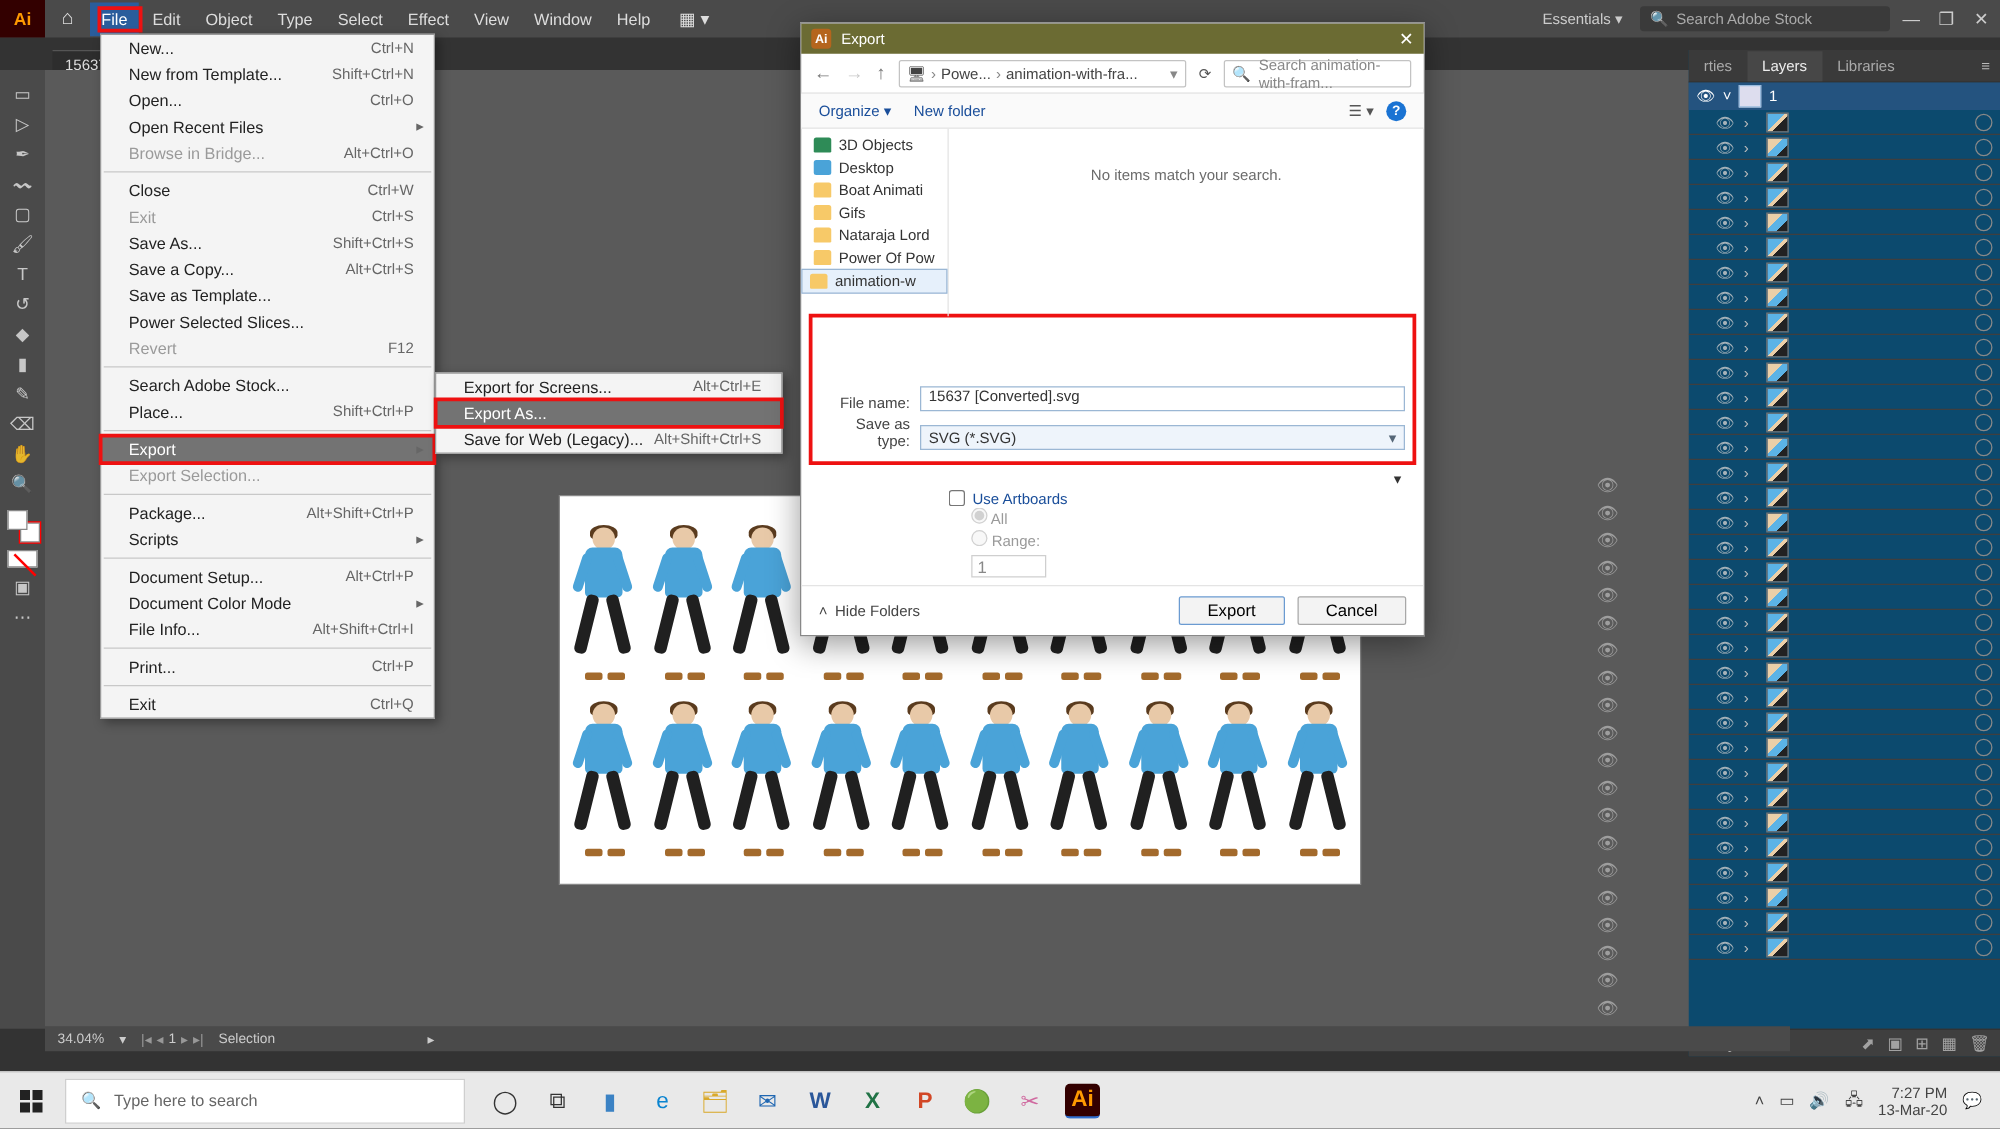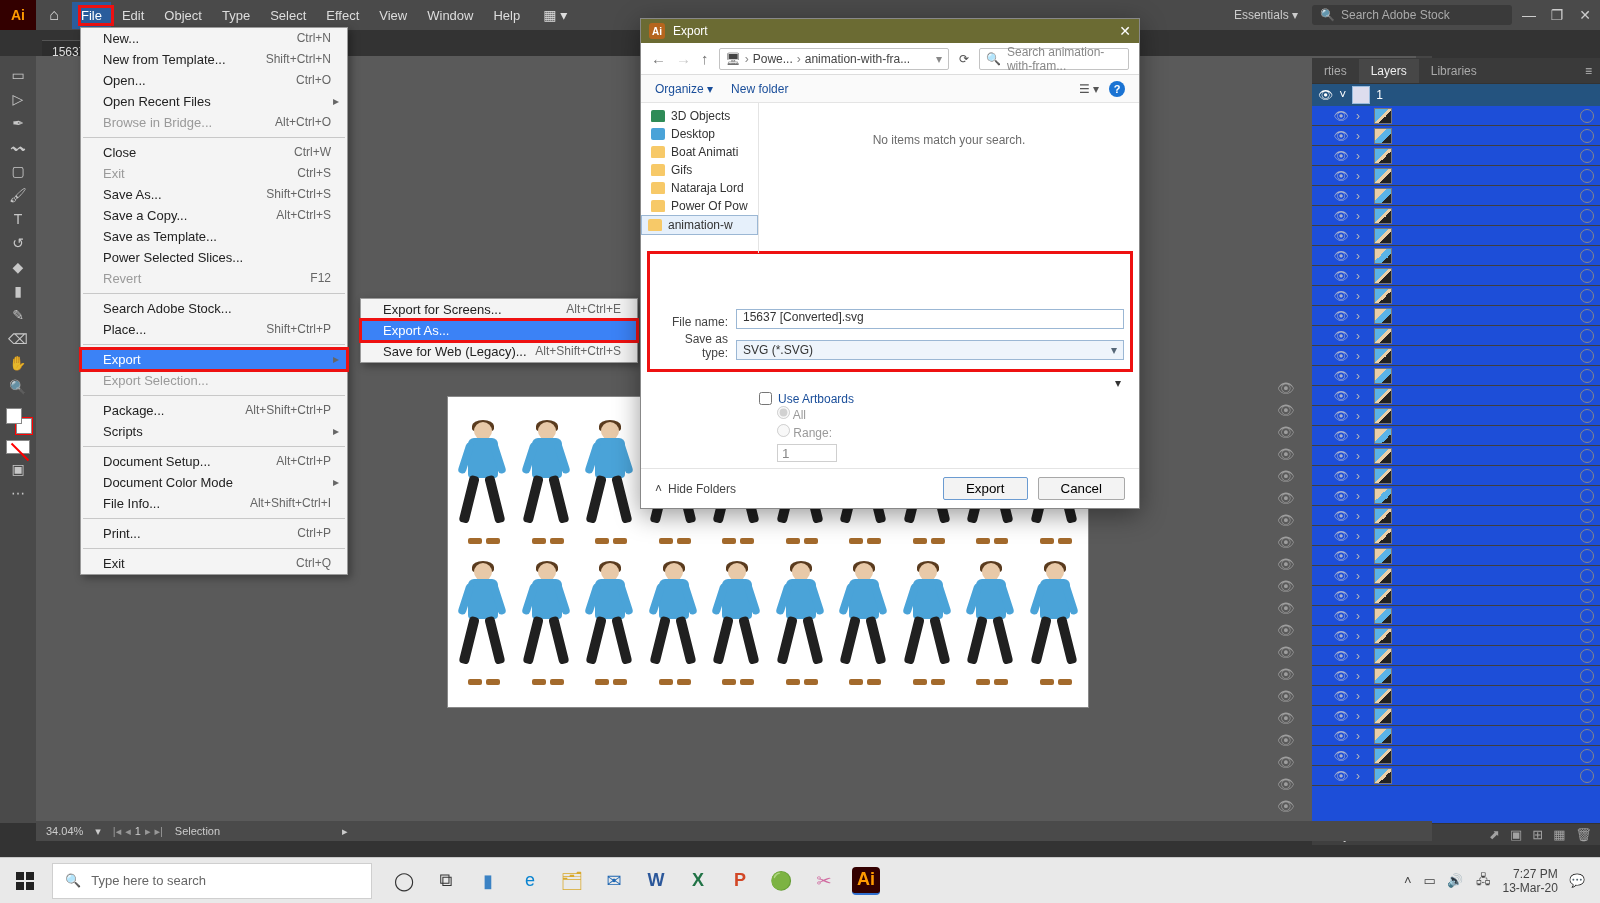--- a/index.html
+++ b/index.html
@@ -30,26 +30,26 @@
 .sw-back::after { content:""; position:absolute; left:-2px; top:-2px; right:-2px; bottom:-2px; border:1px solid red; transform:rotate(0deg); }
 .red-diag { position:absolute; width:24px; height:2px; background:red; transform:rotate(45deg); top:11px; left:2px; }
 
 
 .file-menu { position:absolute; left:80px; top:27px; width:268px; background:#f4f4f4; border:1px solid #9a9a9a; box-shadow:3px 3px 8px rgba(0,0,0,.35); font-size:13px; color:#222; }
 .mi-row { display:flex; justify-content:space-between; padding:3px 16px 3px 22px; white-space:nowrap; }
 .mi-row.has-sub::after { content:"▸"; color:#666; position:absolute; right:8px; font-size:12px; line-height:14px; }
 .mi-row { position:relative; }
 .mi-row.disabled { color:#9a9a9a; }
 .mi-sep { height:1px; background:#c8c8c8; margin:4px 2px; }
-.mi-row.highlight { background:#3b82f6; color:#fff; }
+.mi-row.highlight { background:#737373; color:#fff; }
 .mi-row.redbox { outline:3px solid #e11; outline-offset:-1px; }
 .sc { color:#666; font-size:12px; }
 .mi-row.highlight .sc { color:#e8f0ff; }
 
-.sub-menu { position:absolute; left:348px; top:298px; width:278px; background:#f4f4f4; border:1px solid #9a9a9a; box-shadow:3px 3px 8px rgba(0,0,0,.35); font-size:13px; color:#222;margin-left:12px; }
+.sub-menu { position:absolute; left:348px; top:298px; width:278px; background:#f4f4f4; border:1px solid #9a9a9a; box-shadow:3px 3px 8px rgba(0,0,0,.35); font-size:13px; color:#222; }
 
 
 .canvas { position:absolute; left:36px; top:56px; right:168px; bottom:80px; background:#5a5a5a; }
 .canvas-scroll-gutter { position:absolute; right:0; top:0; bottom:0; width:16px; background:#454545; }
 .artboard { position:absolute; left:448px; top:397px; width:640px; height:310px; background:#fff; box-shadow:0 0 0 1px #888; display:flex; flex-direction:column; justify-content:space-around; padding:14px 10px; }
 .sprite-row { display:flex; justify-content:space-between; }
 .sprite { width:48px; height:120px; position:relative; }
 .sprite .head { position:absolute; top:0; left:16px; width:18px; height:18px; background:#e8c9a8; border-radius:50%; }
 .sprite .hair { position:absolute; top:-2px; left:14px; width:22px; height:12px; background:#5a3b1e; border-radius:50% 50% 30% 30%; }
 .sprite .torso { position:absolute; top:16px; left:10px; width:30px; height:40px; background:#4aa3d8; border-radius:6px 6px 4px 4px; }
@@ -66,21 +66,21 @@
 
 .statusbar { position:absolute; left:36px; right:168px; bottom:62px; height:20px; background:#4a4a4a; color:#ccc; font-size:11px; display:flex; align-items:center; gap:12px; padding:0 10px; }
 .statusbar .nav { display:flex; gap:4px; align-items:center; }
 .statusbar .navbtn { opacity:.6; }
 
 
 .right-iconstrip { position:absolute; right:302px; top:380px; width:24px; display:flex; flex-direction:column; gap:6px; color:#bbb; font-size:14px; align-items:center; }
 .eye { opacity:.7; }
 
 
-.panel-stack { position:absolute; right:0; top:58px; width:288px; bottom:58px; background:#1d4ed8; color:#ccc; font-size:12px; display:flex; flex-direction:column; }
+.panel-stack { position:absolute; right:0; top:40px; width:249px; bottom:58px; background:#0c4a6e; color:#ccc; font-size:12px; display:flex; flex-direction:column; }
 .panel-tabs { display:flex; height:26px; align-items:flex-end; border-bottom:1px solid #333; background:#3a3a3a; }
 .ptab { padding:5px 12px; color:#aaa; }
 .ptab.active { background:#474747; color:#eee; }
 .panel-more { margin-left:auto; padding:5px 8px; color:#bbb; }
 .layer-root { display:flex; align-items:center; background:#24537f; color:#fff; height:22px; padding:0 6px; gap:6px; }
 .layer-root .thumb { width:18px; height:18px; background:#dde; border:1px solid #9bd; }
 .layer-list { flex:1; overflow:hidden; }
 .lrow { display:flex; align-items:center; height:20px; padding:0 6px 0 20px; gap:6px; border-bottom:1px solid #3f3f3f; }
 .lrow .vis { width:18px; text-align:center; font-size:12px; opacity:.8; }
 .lrow .caret { width:12px; color:#bbb; }

